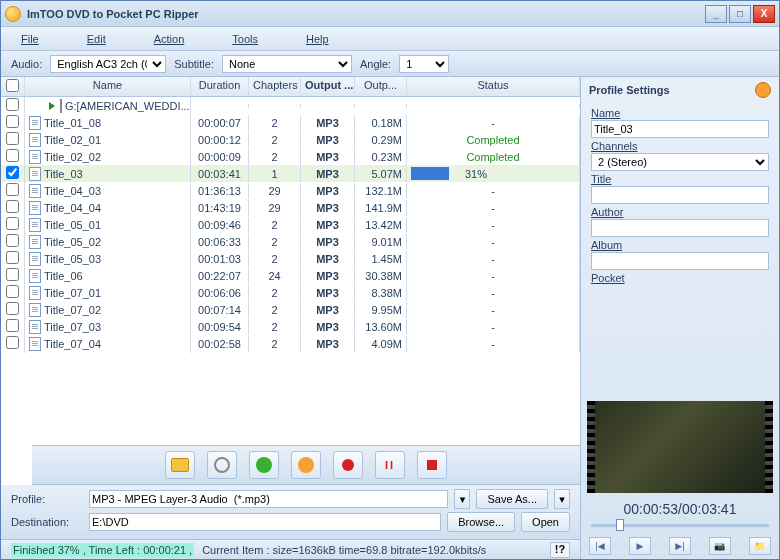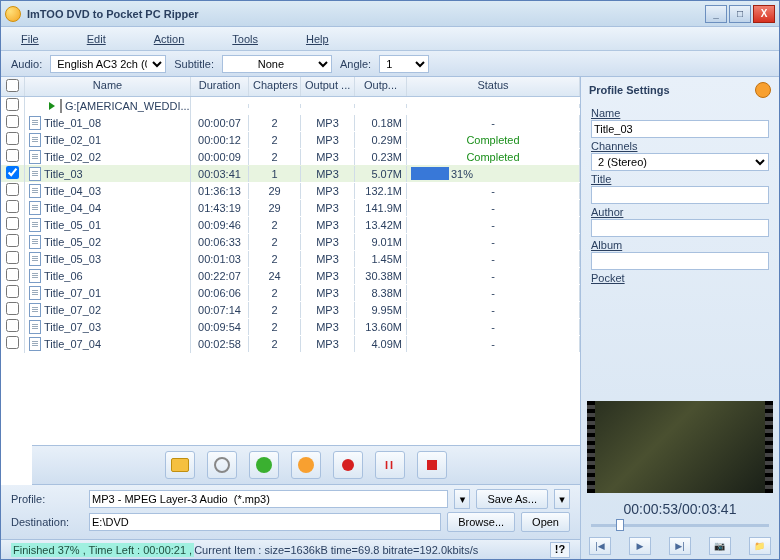--- a/index.html
+++ b/index.html
@@ -12,61 +12,61 @@
 .titlebar .title { flex: 1; font-weight: bold; color: #2a3f5f; }
 .win-btn { width: 22px; height: 18px; margin-left: 2px; border: 1px solid #6c8fbf; background: linear-gradient(#e8f0f9,#c0d4ea); display: flex; align-items: center; justify-content: center; font-size: 10px; font-weight: bold; color: #2a3f5f; }
 .win-btn.close { background: linear-gradient(#f08070,#d63020); color: #fff; border-color: #a02010; }
 
 .menubar { height: 24px; background: linear-gradient(#edf4fb,#d6e4f2); display: flex; align-items: center; padding: 0 20px; gap: 48px; border-bottom: 1px solid #b0c6e0; }
 .menubar span { color: #2a3f5f; text-decoration: underline; cursor: default; }
 
 .option-bar { height: 26px; background: linear-gradient(#e8f0f9,#d0dff0); display: flex; align-items: center; padding: 0 10px; gap: 8px; border-bottom: 1px solid #a8c0de; }
 .option-bar label { color: #2a3f5f; }
 select, input[type=text] { border: 1px solid #a8c0de; background: #fff; height: 18px; padding: 0 2px; font-size: 11px; }
-.sel-audio { width: 116px; } .sel-sub { width: 110px; text-align: center; } .sel-angle { width: 50px; }
+.sel-audio { width: 116px; } .sel-sub { width: 130px; } .sel-angle { width: 50px; }
 
 .main-area { flex: 1; display: flex; overflow: hidden; }
 .left-pane { flex: 1; display: flex; flex-direction: column; border-right: 1px solid #a8c0de; }
 .right-pane { width: 198px; background: linear-gradient(#e8f0f9,#d6e4f2); display: flex; flex-direction: column; }
 
 .grid-head { height: 20px; background: linear-gradient(#f2f6fb,#dce8f4); display: flex; border-bottom: 1px solid #b0c6e0; }
 .grid-head div, .row div.c { border-right: 1px solid #d0dce8; padding: 2px 4px; text-align: center; color: #2a3f5f; overflow: hidden; white-space: nowrap; }
-.col-chk { width: 24px; } .col-name { width: 166px; text-align: left !important; } .col-dur { width: 58px; } .col-chap { width: 52px; } .col-out { width: 54px; } .col-size { width: 52px; } .col-status { flex: 1; }
+.col-chk { width: 24px; } .col-name { width: 166px; text-align: left !important; } .col-dur { width: 58px; } .col-chap { width: 52px; } .col-out { width: 54px; font-weight: bold; } .col-size { width: 52px; } .col-status { flex: 1; }
 
 .grid-body { flex: 1; overflow-y: auto; background: #fff; }
 .row { height: 17px; display: flex; align-items: center; font-size: 11px; }
 .row.selected { background: #e8f4e0; }
 .row .col-name { display: flex; align-items: center; gap: 3px; padding-left: 56px; }
 .row.root .col-name { padding-left: 24px; font-weight: normal; }
 .file-icon { width: 12px; height: 14px; border: 1px solid #7a9cc6; background: #fff; display: inline-block; position: relative; }
 .file-icon:before { content: ""; position: absolute; left: 2px; right: 2px; top: 3px; height: 1px; background: #9ab; box-shadow: 0 2px 0 #9ab, 0 4px 0 #9ab; }
 .disk-icon { width: 14px; height: 14px; background: #e8e8e8; border: 1px solid #888; display: inline-block; }
 .completed { color: #1a8f1a; }
-.progress-cell { display: flex; align-items: center; gap: 2px; width: 100%; }
+.progress-cell { display: flex; align-items: center; gap: 16px; width: 100%; }
 .progress-bar { height: 13px; width: 38px; background: #3878d8; }
 .tri { display:inline-block; width:0;height:0;border-top:4px solid transparent;border-bottom:4px solid transparent;border-left:6px solid #1a8f1a; margin-right:2px;}
 
 .toolbar { height: 40px; background: linear-gradient(#e8f0f9,#d0dff0); display: flex; align-items: center; justify-content: center; gap: 12px; border-top: 1px solid #a8c0de; border-bottom: 1px solid #a8c0de; margin-left: 31px; }
 .tb-btn { width: 30px; height: 28px; border: 1px solid #a8c0de; background: linear-gradient(#f8fbfe,#dce8f4); border-radius: 3px; display:flex;align-items:center;justify-content:center; }
 .tb-btn.rec .dot{width:12px;height:12px;background:#d62020;border-radius:50%;}
 .tb-btn.pause{color:#d62020;font-weight:bold;letter-spacing:2px;}
 .tb-btn.stop .sq{width:10px;height:10px;background:#d62020;}
 .folder-ic{width:18px;height:14px;background:#f5c040;border:1px solid #c08f10;border-radius:2px;}
 .dvd-ic{width:16px;height:16px;border:2px solid #888;border-radius:50%;}
 .grn-ic{width:16px;height:16px;background:#3ab030;border-radius:50%;}
 .gear-ic{width:16px;height:16px;background:#f8a030;border-radius:50%;}
 
 .bottom-form { padding: 4px 10px; background: linear-gradient(#e8f0f9,#d0dff0); }
 .form-row { display: flex; align-items: center; gap: 6px; margin-bottom: 3px; }
 .form-row label { width: 72px; color: #2a3f5f; }
 .form-row input { flex: 1; }
 .btn { height: 20px; padding: 0 10px; border: 1px solid #a8c0de; background: linear-gradient(#f8fbfe,#dce8f4); border-radius: 2px; }
 .drop-btn{width:16px;height:20px;border:1px solid #a8c0de;background:linear-gradient(#f8fbfe,#dce8f4);display:flex;align-items:center;justify-content:center;}
 
-.status-bar { height: 20px; background: linear-gradient(#e8f0f9,#d0dff0); display: flex; align-items: center; padding: 0 10px; border-top: 1px solid #a8c0de; }
+.status-bar { height: 20px; background: linear-gradient(#e8f0f9,#d0dff0); display: flex; align-items: center; padding: 0 10px; border-top: 1px solid #a8c0de; gap: 8px; }
 .status-highlight { background: #a0f0e0; padding: 1px 2px; color: #205040; }
 .status-rest { color: #2a3f5f; }
 .sb-btn { width: 20px; height: 16px; border: 1px solid #a8c0de; background: #f0f6fc; margin-left: auto; font-weight: bold; text-align: center; }
 
 .ps-head { height: 26px; display: flex; align-items: center; padding: 0 8px; font-weight: bold; color: #2a3f5f; }
 .ps-head .gear { margin-left: auto; width:16px;height:16px;background:#f8a030;border-radius:50%;border:1px solid #c07010;}
 .ps-body { padding: 2px 10px; }
 .ps-body label { display:block; color:#2a3f5f; margin-top:2px; text-decoration: underline; }
 .ps-body input, .ps-body select { width: 100%; margin-top:1px; height:18px; }
 

